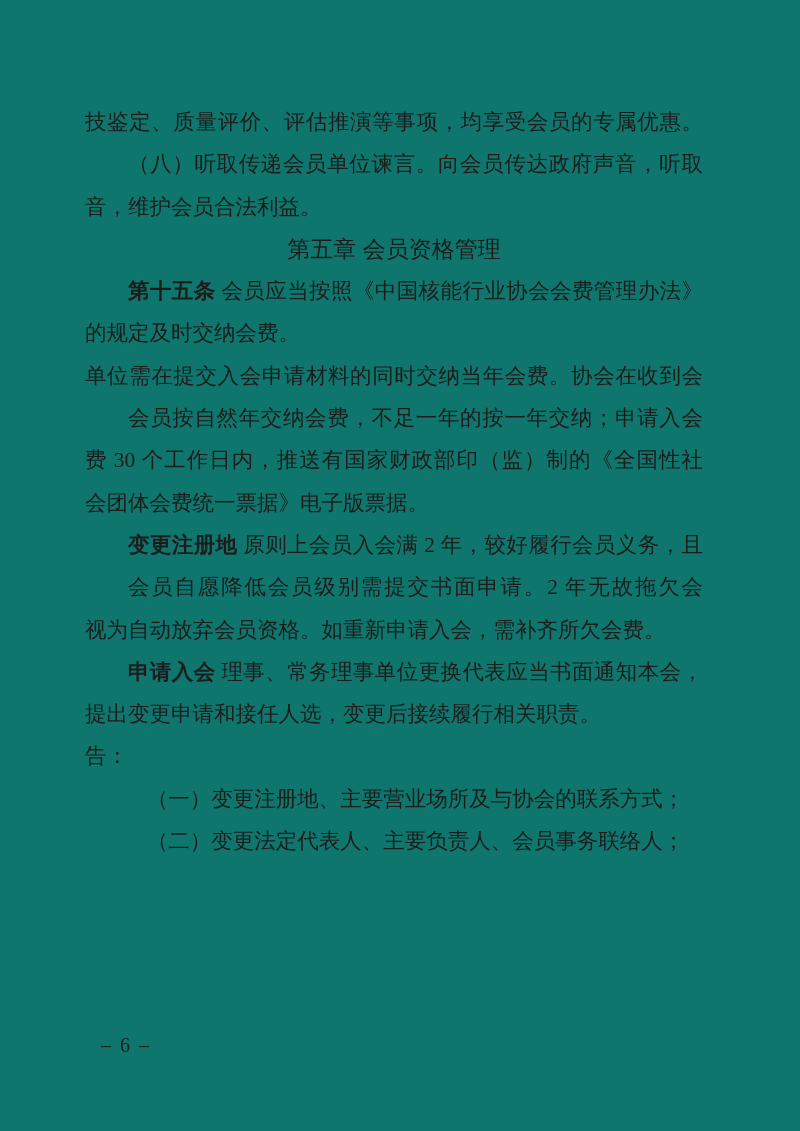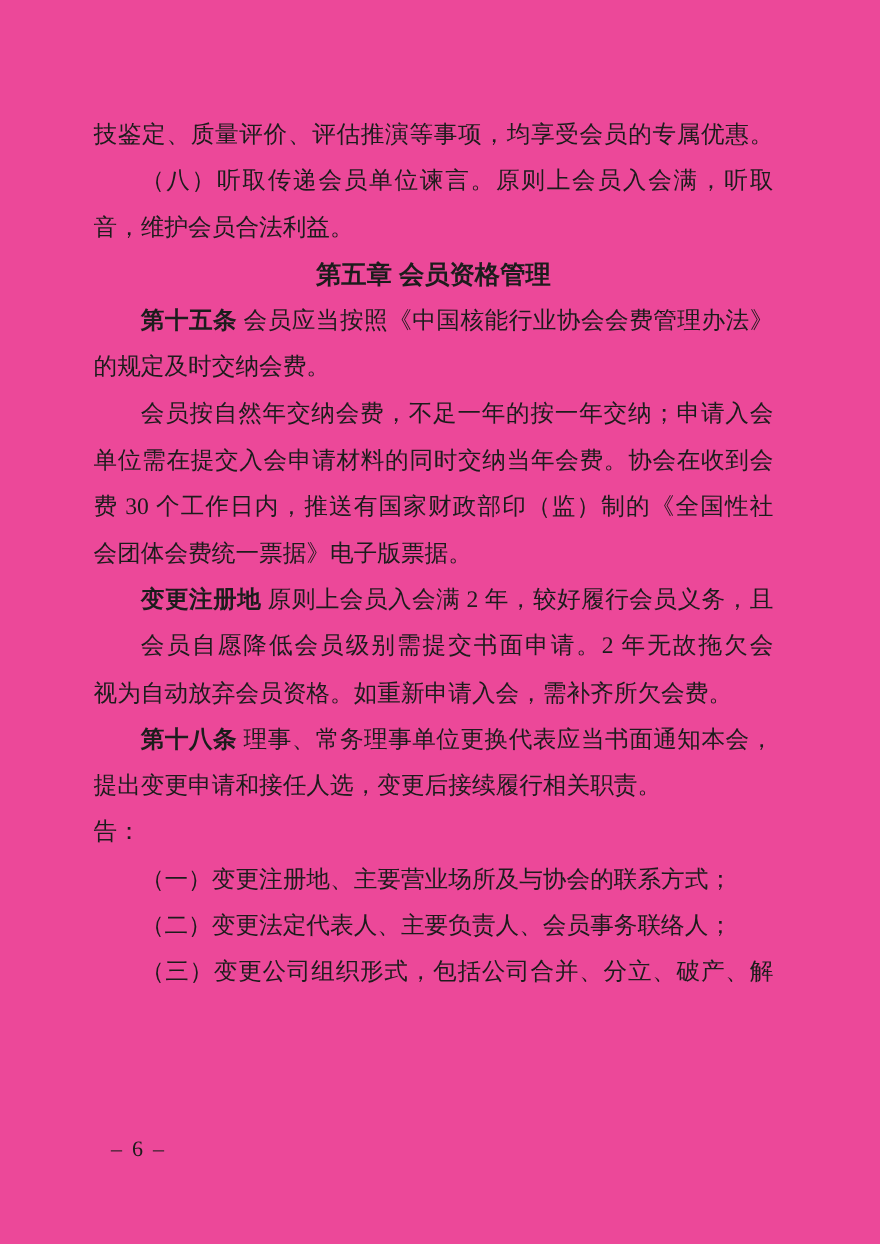--- a/index.html
+++ b/index.html
@@ -1,47 +1,47 @@
 <!DOCTYPE html>
 <html><head>
 <meta charset="utf-8">
 <style>
   html, body { margin: 0; padding: 0; }
   body { background: #ffffff; }
   .page {
     position: relative;
     width: 800px;
     height: 1131px;
-    background: #ec4899;
+    background: #0f766e;
     color: #1c1c1c;
     font-family: "Liberation Serif", "DejaVu Serif", serif;
     overflow: hidden;
   }
   .content {
     position: absolute;
     left: 85px;
     top: 101px;
     width: 618px;
   }
   .line {
     font-size: 21.5px;
     line-height: 42.3px;
     height: 42.3px;
     overflow: hidden;
     text-align: left;
   }
-  .line.indent { text-indent: 43px; }
+  .line.indent { text-indent: 43px; text-align: center; }
   .line.full {
     text-align: justify;
     text-align-last: justify;
   }
   .line b.prefix { font-weight: 700; }
   .heading {
     font-family: "Liberation Sans", "DejaVu Sans", sans-serif;
-    font-weight: 700;
+    font-weight: 400;
     font-size: 23px;
     text-align: center !important;
     text-align-last: center !important;
     text-indent: 0 !important;
   }
   .page-number {
     position: absolute;
     left: 101px;
     top: 1033px;
     font-size: 20px;
@@ -50,33 +50,32 @@
     font-family: "Liberation Serif", "DejaVu Serif", serif;
     color: #1c1c1c;
   }
 </style>
 </head>
 <body>
 
 <div class="page">
   <div class="content">
       <div class="line full">技鉴定、质量评价、评估推演等事项，均享受会员的专属优惠。</div>
-      <div class="line indent full">（八）听取传递会员单位谏言。原则上会员入会满，听取</div>
+      <div class="line indent full">（八）听取传递会员单位谏言。向会员传达政府声音，听取</div>
       <div class="line">音，维护会员合法利益。</div>
       <div class="line heading">第五章 会员资格管理</div>
       <div class="line indent full"><b class="prefix">第十五条</b> 会员应当按照《中国核能行业协会会费管理办法》</div>
       <div class="line">的规定及时交纳会费。</div>
+      <div class="line full">单位需在提交入会申请材料的同时交纳当年会费。协会在收到会</div>
       <div class="line indent full">会员按自然年交纳会费，不足一年的按一年交纳；申请入会</div>
-      <div class="line full">单位需在提交入会申请材料的同时交纳当年会费。协会在收到会</div>
       <div class="line full">费 30 个工作日内，推送有国家财政部印（监）制的《全国性社</div>
       <div class="line">会团体会费统一票据》电子版票据。</div>
       <div class="line indent full"><b class="prefix">变更注册地</b> 原则上会员入会满 2 年，较好履行会员义务，且</div>
       <div class="line indent full">会员自愿降低会员级别需提交书面申请。2 年无故拖欠会费，</div>
       <div class="line">视为自动放弃会员资格。如重新申请入会，需补齐所欠会费。</div>
-      <div class="line indent full"><b class="prefix">第十八条</b> 理事、常务理事单位更换代表应当书面通知本会，</div>
+      <div class="line indent full"><b class="prefix">申请入会</b> 理事、常务理事单位更换代表应当书面通知本会，</div>
       <div class="line">提出变更申请和接任人选，变更后接续履行相关职责。</div>
       <div class="line">告：</div>
       <div class="line indent">（一）变更注册地、主要营业场所及与协会的联系方式；</div>
       <div class="line indent">（二）变更法定代表人、主要负责人、会员事务联络人；</div>
-      <div class="line indent full">（三）变更公司组织形式，包括公司合并、分立、破产、解</div>
     </div>
   <div class="page-number">– 6 –</div>
 </div>
 
 </body></html>

